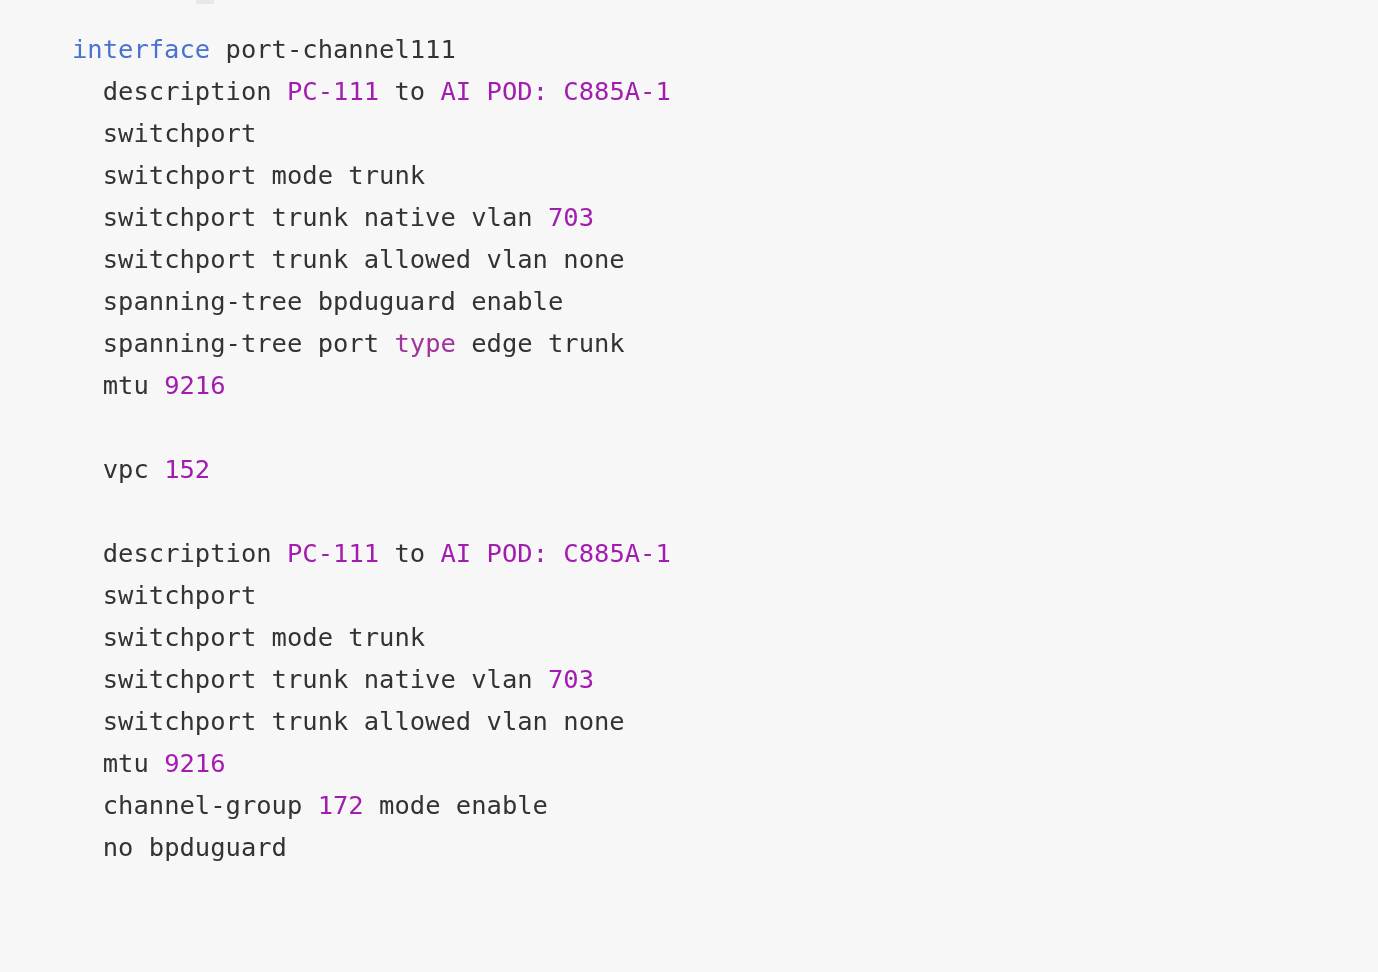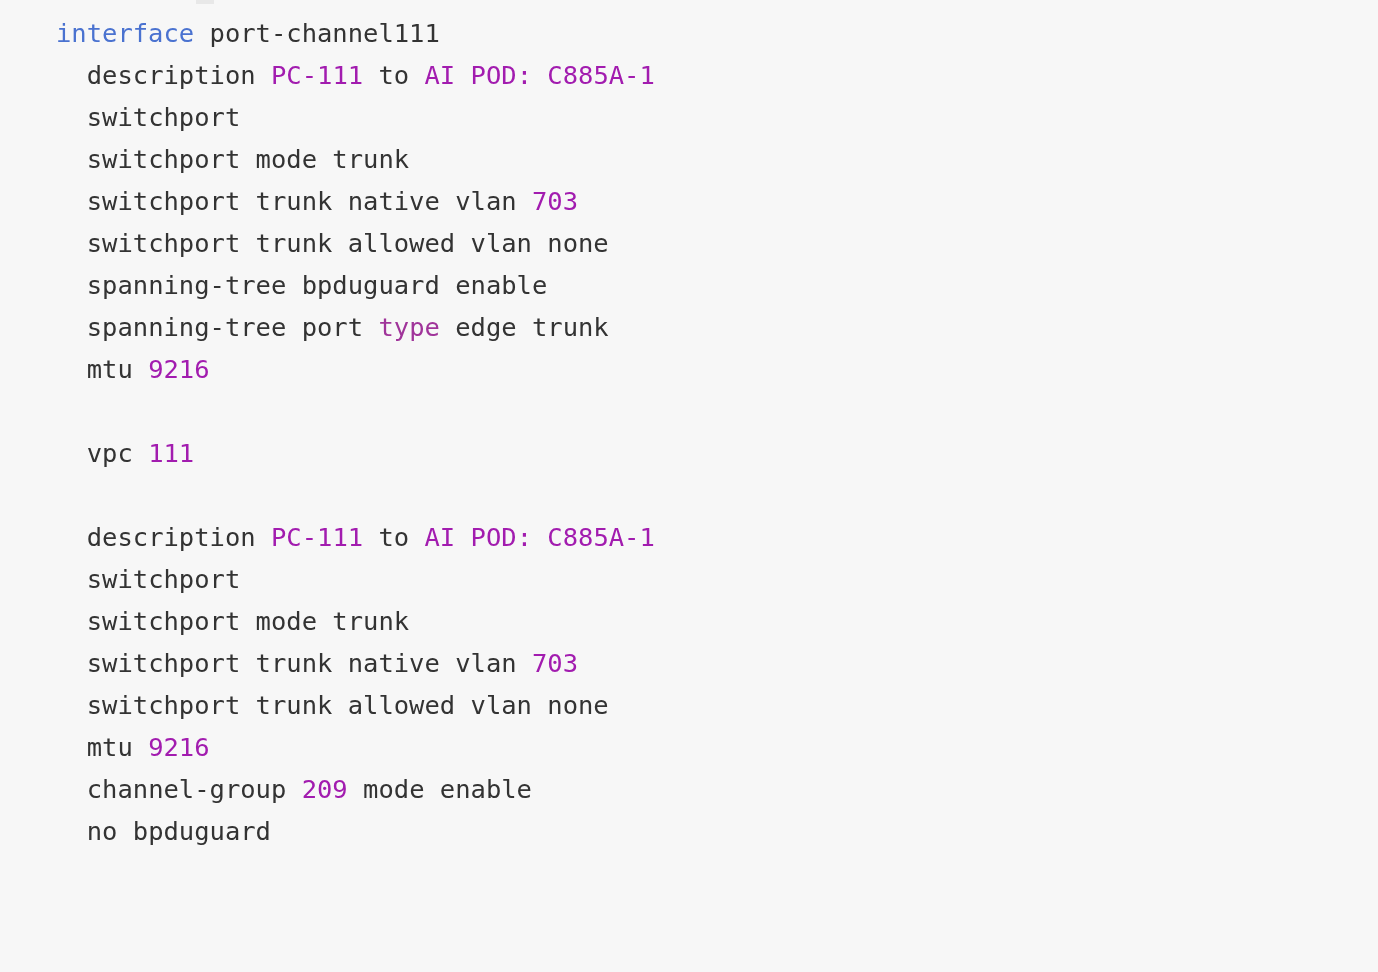--- a/index.html
+++ b/index.html
@@ -15,21 +15,21 @@
     font-family: "DejaVu Sans Mono", "Liberation Mono", monospace;
   }
   #code-block {
     position: absolute;
     top: 0;
     left: 0;
     width: 1378px;
     height: 972px;
     background: #f7f7f7;
     box-sizing: border-box;
-    padding: 0;
+    padding: 16px;
   }
   .code-lines {
     position: relative;
     padding-top: 12px;
     padding-left: 56px;
   }
   .code-line {
     height: 42px;
     line-height: 42px;
     font-size: 25.5px;
@@ -66,24 +66,24 @@
       <div class="code-line"><span class="tok-keyword">interface</span><span class="tok-plain"> </span><span class="tok-plain">port-channel111</span></div>
       <div class="code-line"><span class="tok-plain">  </span><span class="tok-plain">description</span><span class="tok-plain"> </span><span class="tok-value">PC-111</span><span class="tok-plain"> to </span><span class="tok-value">AI POD: C885A-1</span></div>
       <div class="code-line"><span class="tok-plain">  </span><span class="tok-plain">switchport</span></div>
       <div class="code-line"><span class="tok-plain">  </span><span class="tok-plain">switchport mode trunk</span></div>
       <div class="code-line"><span class="tok-plain">  </span><span class="tok-plain">switchport trunk native vlan </span><span class="tok-value">703</span></div>
       <div class="code-line"><span class="tok-plain">  </span><span class="tok-plain">switchport trunk allowed vlan none</span></div>
       <div class="code-line"><span class="tok-plain">  </span><span class="tok-plain">spanning-tree bpduguard enable</span></div>
       <div class="code-line"><span class="tok-plain">  </span><span class="tok-plain">spanning-tree port </span><span class="tok-type">type</span><span class="tok-plain"> edge trunk</span></div>
       <div class="code-line"><span class="tok-plain">  </span><span class="tok-plain">mtu </span><span class="tok-value">9216</span></div>
       <div class="code-line"><span class="tok-plain">  </span></div>
-      <div class="code-line"><span class="tok-plain">  </span><span class="tok-plain">vpc </span><span class="tok-value">111</span></div>
+      <div class="code-line"><span class="tok-plain">  </span><span class="tok-plain">vpc </span><span class="tok-value">152</span></div>
       <div class="code-line blank">&nbsp;</div>
       <div class="code-line"><span class="tok-plain">  </span><span class="tok-plain">description</span><span class="tok-plain"> </span><span class="tok-value">PC-111</span><span class="tok-plain"> to </span><span class="tok-value">AI POD: C885A-1</span></div>
       <div class="code-line"><span class="tok-plain">  </span><span class="tok-plain">switchport</span></div>
       <div class="code-line"><span class="tok-plain">  </span><span class="tok-plain">switchport mode trunk</span></div>
       <div class="code-line"><span class="tok-plain">  </span><span class="tok-plain">switchport trunk native vlan </span><span class="tok-value">703</span></div>
       <div class="code-line"><span class="tok-plain">  </span><span class="tok-plain">switchport trunk allowed vlan none</span></div>
       <div class="code-line"><span class="tok-plain">  </span><span class="tok-plain">mtu </span><span class="tok-value">9216</span></div>
-      <div class="code-line"><span class="tok-plain">  </span><span class="tok-plain">channel-group </span><span class="tok-value">209</span><span class="tok-plain"> mode enable</span></div>
+      <div class="code-line"><span class="tok-plain">  </span><span class="tok-plain">channel-group </span><span class="tok-value">172</span><span class="tok-plain"> mode enable</span></div>
       <div class="code-line"><span class="tok-plain">  </span><span class="tok-plain">no bpduguard</span></div>
     </div>
 </div>
 
 </body></html>

